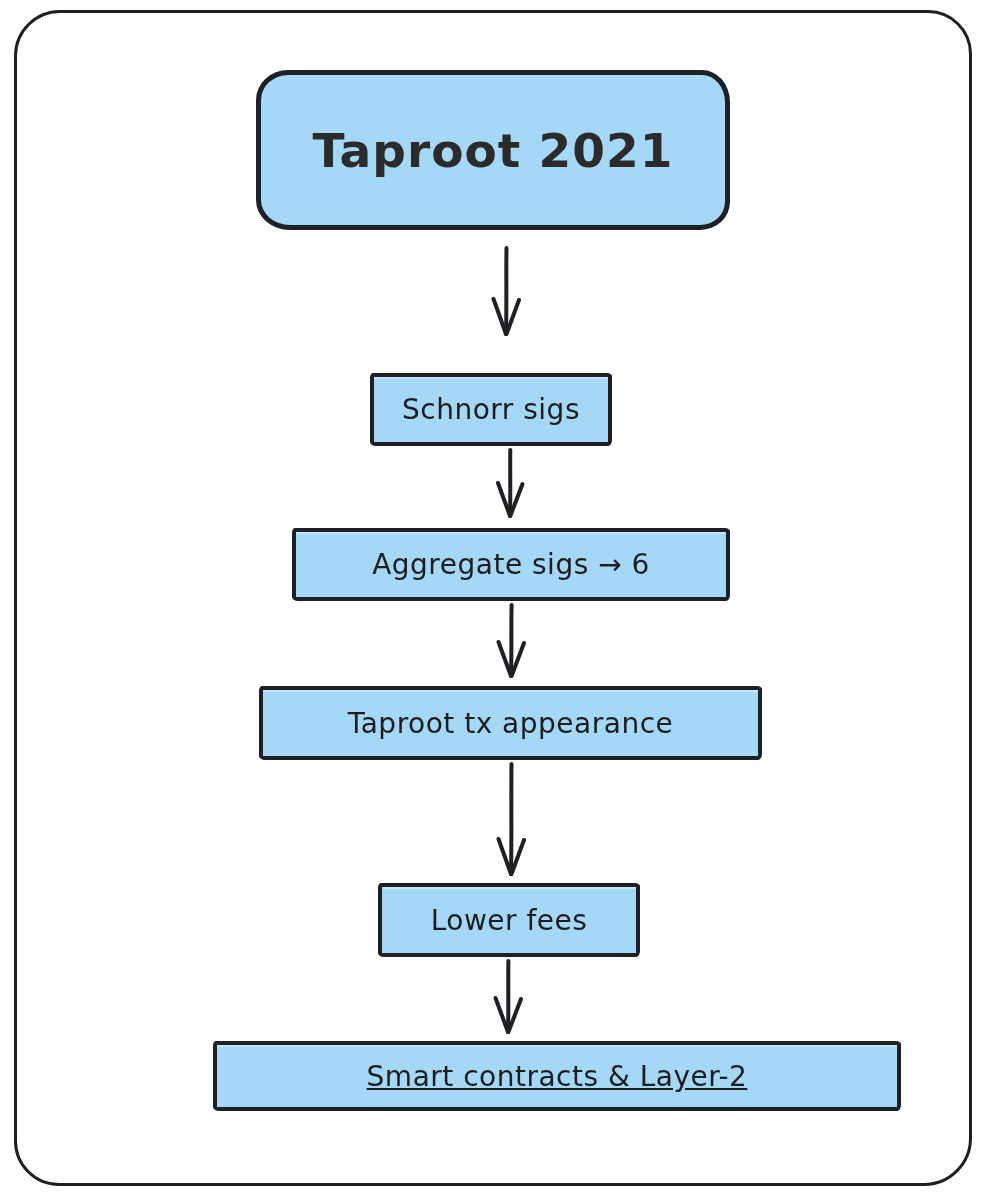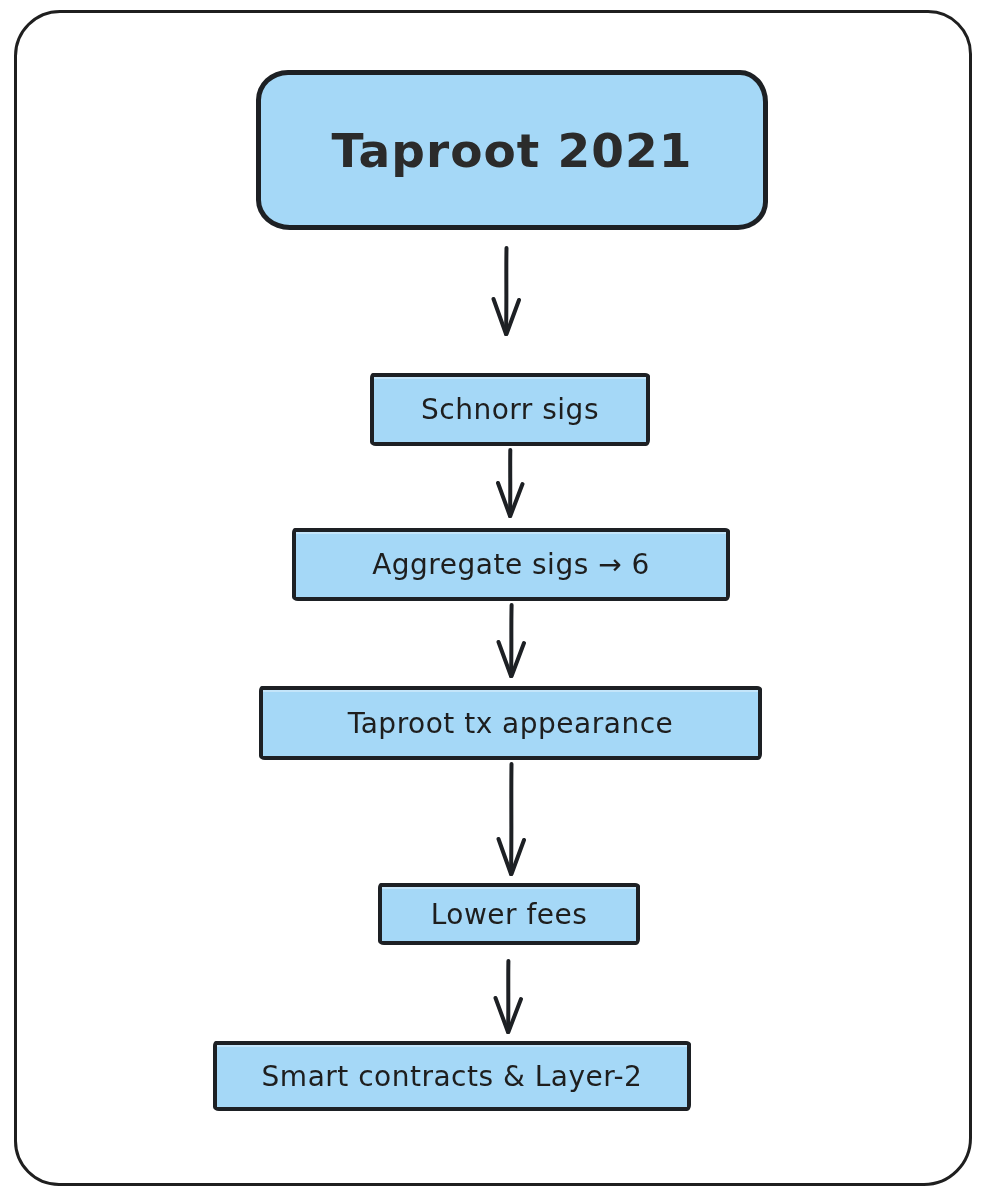--- a/index.html
+++ b/index.html
@@ -32,39 +32,39 @@
     display: flex;
     align-items: center;
     justify-content: center;
     background: var(--node-fill);
     border: 4px solid var(--node-border);
     color: var(--text);
     text-align: center;
   }
   .title-node {
     left: 256px; top: 70px;
-    width: 512px; height: 160px;
+    width: 474px; height: 160px;
     border-width: 5px;
     border-radius: 32px 28px 30px 34px / 30px 32px 28px 30px;
     font-size: 47px;
     font-weight: bold;
     letter-spacing: 1px;
     color: #2b2b2b;
   }
   .rect-node {
     font-size: 28px;
     letter-spacing: 0.5px;
     border-radius: 3px 5px 4px 6px / 5px 3px 6px 4px;
     box-shadow: inset 0 2px 0 rgba(255,255,255,0.35);
   }
-  .node-schnorr   { left: 370px; top: 373px; width: 280px; height: 73px; }
+  .node-schnorr   { left: 370px; top: 373px; width: 242px; height: 73px; }
   .node-aggregate { left: 292px; top: 528px; width: 438px; height: 73px; }
   .node-unified   { left: 259px; top: 686px; width: 503px; height: 74px; }
-  .node-fees      { left: 378px; top: 883px; width: 262px; height: 62px; }
-  .node-smart     { left: 213px; top: 1041px; width: 478px; height: 70px; }
+  .node-fees      { left: 378px; top: 883px; width: 262px; height: 74px; }
+  .node-smart     { left: 213px; top: 1041px; width: 688px; height: 70px; text-decoration: underline; }
   .arrow {
     position: absolute;
     overflow: visible;
   }
   .arrow path {
     fill: none;
     stroke: var(--node-border);
     stroke-width: 4;
     stroke-linecap: round;
     stroke-linejoin: round;

